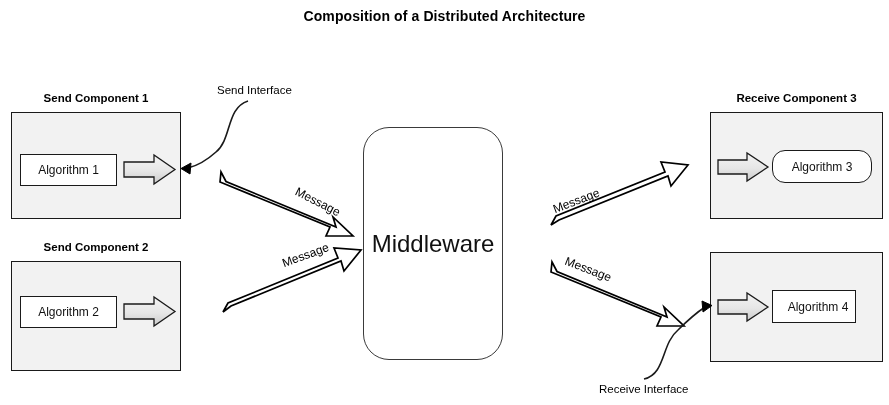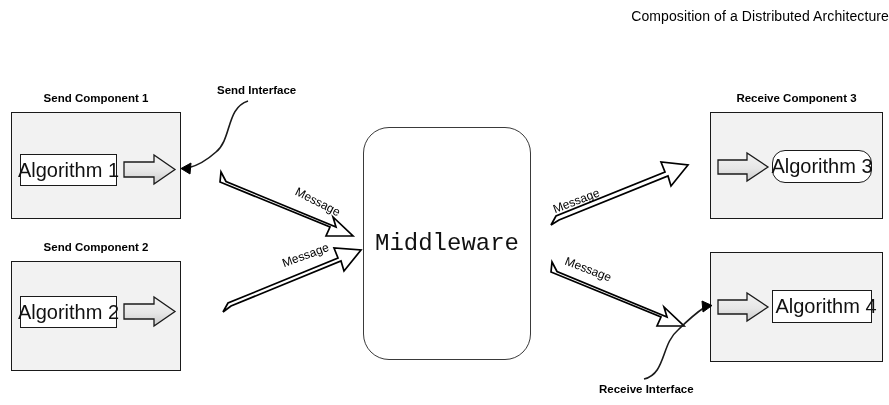--- a/index.html
+++ b/index.html
@@ -16,23 +16,23 @@
     width: 889px;
     height: 405px;
     background: #ffffff;
     overflow: hidden;
   }
   .title {
     position: absolute;
     left: 0;
     top: 8px;
     width: 889px;
-    text-align: right;
+    text-align: center;
     font-size: 14px;
-    font-weight: normal;
+    font-weight: bold;
     letter-spacing: 0.1px;
   }
   .comp-label {
     position: absolute;
     font-size: 11.5px;
     font-weight: bold;
     white-space: nowrap;
     text-align: center;
   }
   .component {
@@ -42,21 +42,21 @@
     box-sizing: border-box;
   }
   .algo-box {
     position: absolute;
     background: #ffffff;
     border: 1.2px solid #1a1a1a;
     box-sizing: border-box;
     display: flex;
     align-items: center;
     justify-content: center;
-    font-size: 20px;
+    font-size: 12px;
     color: #111111;
     white-space: nowrap;
   }
   .middleware {
     position: absolute;
     background: #ffffff;
     border: 1.3px solid #3a3a3a;
     border-radius: 26px;
     box-sizing: border-box;
     display: flex;
@@ -69,21 +69,21 @@
     position: absolute;
     left: 0;
     top: 0;
     width: 889px;
     height: 405px;
     overflow: visible;
   }
   .iface-label {
     position: absolute;
     font-size: 11.5px;
-    font-weight: bold;
+    font-weight: normal;
     white-space: nowrap;
   }
   .msg-label {
     position: absolute;
     font-size: 12px;
     font-weight: normal;
     white-space: nowrap;
     color: #000;
     transform-origin: left bottom;
   }
@@ -101,23 +101,23 @@
 
   <div class="comp-label" style="left:11px; top:241px; width:170px;">Send Component 2</div>
   <div class="component" style="left:11px; top:261px; width:170px; height:110px;"></div>
   <div class="algo-box" style="left:20px; top:296px; width:97px; height:32px;">Algorithm 2</div>
 
   <div class="comp-label" style="left:710px; top:92px; width:173px;">Receive Component 3</div>
   <div class="component" style="left:710px; top:112px; width:173px; height:107px;"></div>
   <div class="algo-box" style="left:772px; top:150px; width:100px; height:33px;border-radius:13px;">Algorithm 3</div>
 
   <div class="component" style="left:710px; top:252px; width:173px; height:110px;"></div>
-  <div class="algo-box" style="left:772px; top:290px; width:100px; height:33px;padding-left:8px;">Algorithm 4</div>
+  <div class="algo-box" style="left:772px; top:290px; width:84px; height:33px;padding-left:8px;">Algorithm 4</div>
 
-  <div class="middleware" style="left:363px; top:127px; width:168px; height:233px;font-family:Liberation Mono, monospace;">Middleware</div>
+  <div class="middleware" style="left:363px; top:127px; width:140px; height:233px;">Middleware</div>
 
   <div class="iface-label" style="left:217px; top:84px;">Send Interface</div>
   <div class="iface-label" style="left:599px; top:383px;">Receive Interface</div>
 
   <div class="msg-label" style="left:293px; top:183px; transform: rotate(27deg);">Message</div>
   <div class="msg-label" style="left:285px; top:256px; transform: rotate(-20deg);">Message</div>
   <div class="msg-label" style="left:556px; top:202px; transform: rotate(-21deg);">Message</div>
   <div class="msg-label" style="left:563px; top:253px; transform: rotate(21deg);">Message</div>
 
   <svg class="svg-layer" viewBox="0 0 889 405">

